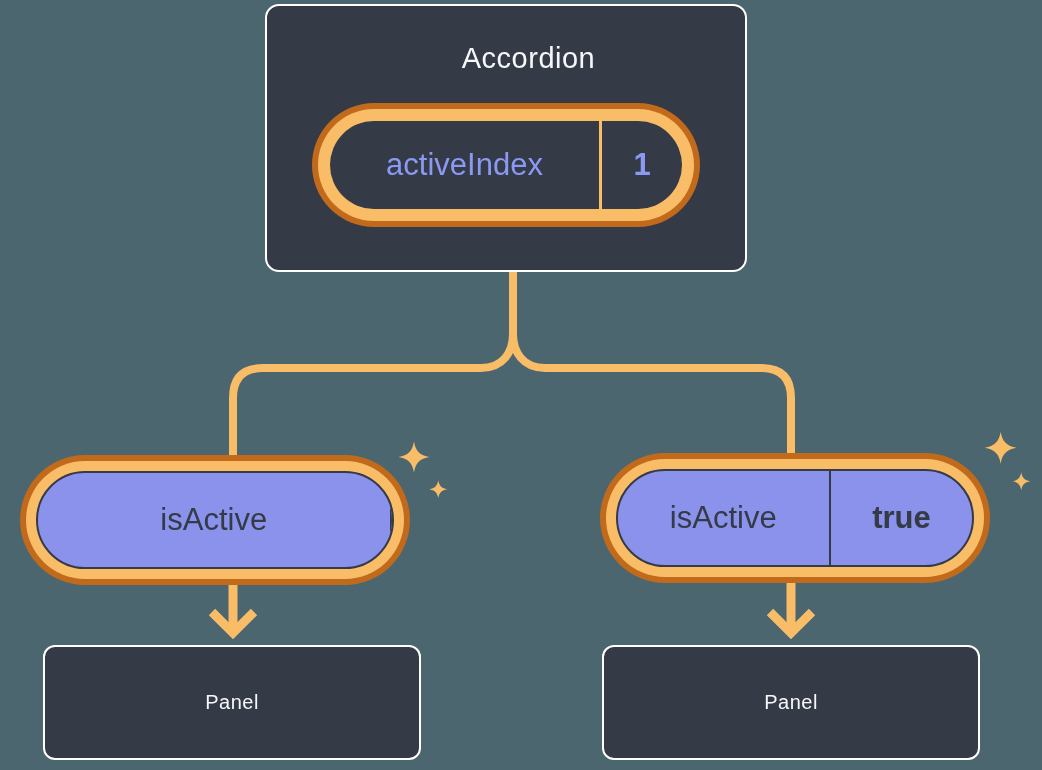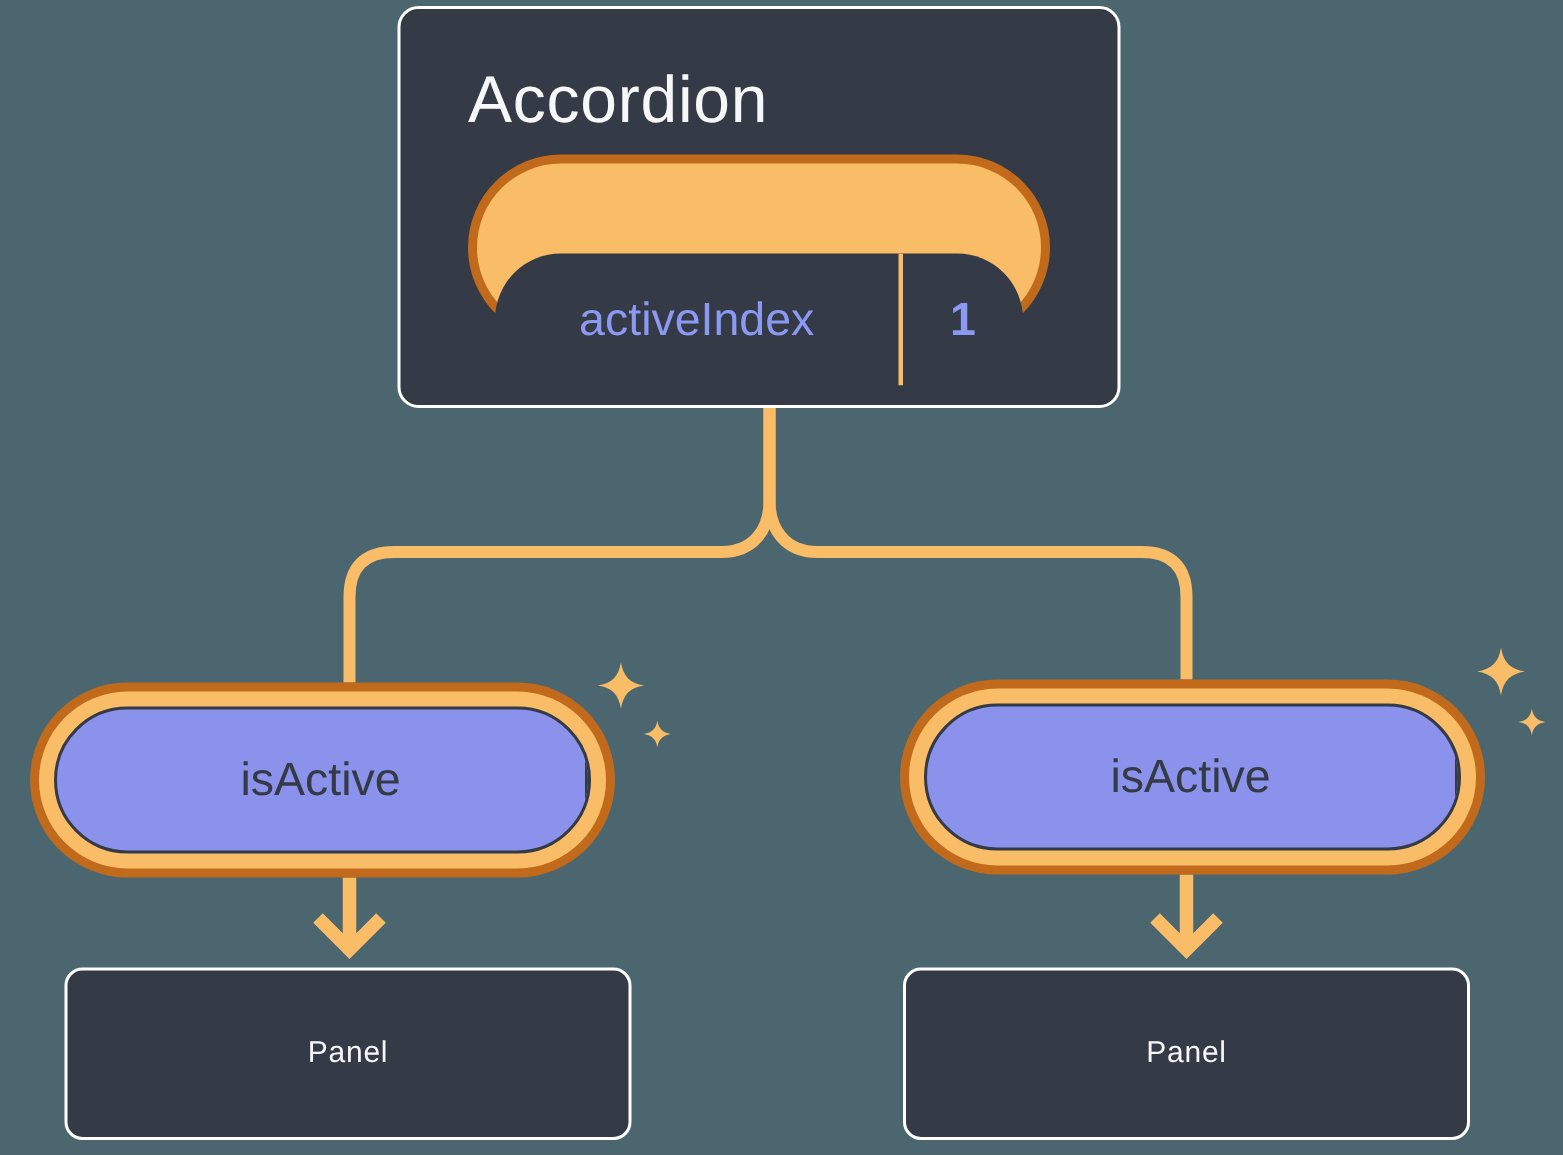--- a/index.html
+++ b/index.html
@@ -23,36 +23,36 @@
   .arrow-shaft{stroke:var(--orange-light);stroke-width:9;fill:none;}
   .arrow-head{stroke:var(--orange-light);stroke-width:9;fill:none;stroke-linejoin:miter;}
   .sparkle{fill:var(--orange-light);}
 
   .node-box{
     position:absolute;background:var(--node-fill);
     border:2.5px solid var(--node-border);border-radius:14px;
   }
   .accordion-box{left:265px;top:4px;width:482px;height:268px;}
   .accordion-title{
-    position:absolute;left:0;right:0;top:36px;
-    font-size:44px;font-weight:500;color:var(--text-light);letter-spacing:.5px;padding-left:45px;
+    position:absolute;left:0;right:0;top:36px;text-align:center;
+    font-size:29px;font-weight:500;color:var(--text-light);letter-spacing:.5px;padding-left:45px;
   }
 
   .pill-outer{
     position:absolute;background:var(--orange-dark);
     border-radius:999px;padding:6px;
   }
   .pill-mid{width:100%;height:100%;background:var(--orange-light);border-radius:999px;}
   .pill-inner{
     width:100%;height:100%;border-radius:999px;overflow:hidden;
     display:flex;align-items:stretch;
   }
   .state-pill-root{left:312px;top:103px;width:388px;height:124px;}
   .state-pill-root .pill-mid{padding:12px;}
-  .state-pill-root .pill-inner{background:var(--node-fill);margin-top:48px;}
+  .state-pill-root .pill-inner{background:var(--node-fill);}
   .state-pill-root .seg-name{color:var(--purple-text);}
   .state-pill-root .seg-value{width:80px;color:var(--purple-text);}
   .state-pill-root .pill-divider{background:var(--orange-light);width:3px;}
 
   .state-pill-child{width:390px;height:130px;}
   .state-pill-child .pill-mid{padding:10px;}
   .state-pill-child .pill-inner{background:var(--purple-fill);border:2.5px solid var(--text-dark);}
   .state-pill-child .seg-name{color:var(--text-dark);}
   .state-pill-child .seg-value{color:var(--text-dark);}
   .state-pill-child .pill-divider{background:var(--text-dark);width:2.5px;}
@@ -131,20 +131,21 @@
         <div class="pill-divider"></div>
       </div>
     </div>
   </div>
 
   <div class="pill-outer state-pill-child pill-right">
     <div class="pill-mid">
       <div class="pill-inner">
         <div class="seg-name">isActive</div>
         <div class="pill-divider"></div>
+        <div class="seg-value">true</div>
       </div>
     </div>
   </div>
 
   <div class="node-box panel-box panel-left">
     <div class="panel-label">Panel</div>
   </div>
   <div class="node-box panel-box panel-right">
     <div class="panel-label">Panel</div>
   </div>

